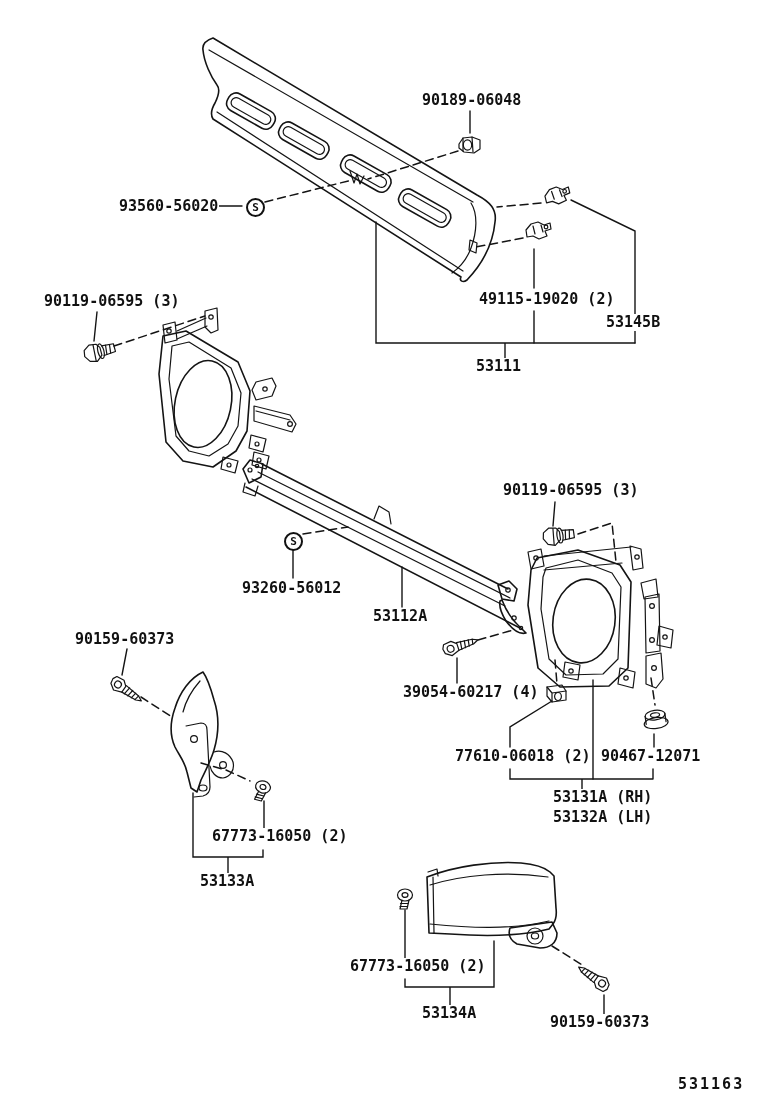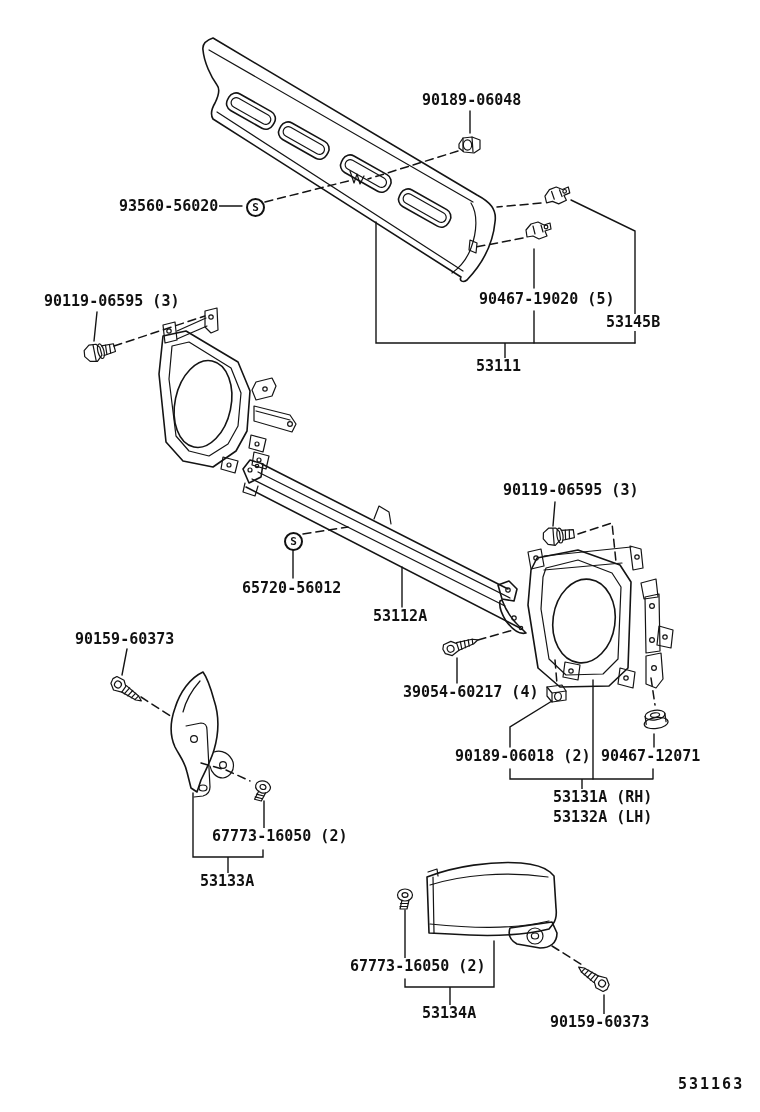--- a/index.html
+++ b/index.html
@@ -215,29 +215,29 @@
     <path class="dash" d="M 201,763 L 226,770 L 250,781"></path>
     <path class="dash" d="M 552,946 L 584,966"></path>
     <path class="dash" d="M 651,678 L 655,705"></path>
     <path class="dash" d="M 555,660 L 557,684"></path>
   </g>
 </svg>
 
   <div class="lbl" style="left:421px;top:92px">90189-06048</div>
   <div class="lbl" style="left:118px;top:198px">93560-56020</div>
   <div class="lbl" style="left:43px;top:293px">90119-06595 (3)</div>
-  <div class="lbl" style="left:478px;top:291px">90467-19020 (5)</div>
+  <div class="lbl" style="left:478px;top:291px">49115-19020 (2)</div>
   <div class="lbl" style="left:605px;top:314px">53145B</div>
   <div class="lbl" style="left:475px;top:358px">53111</div>
-  <div class="lbl" style="left:241px;top:580px">65720-56012</div>
+  <div class="lbl" style="left:241px;top:580px">93260-56012</div>
   <div class="lbl" style="left:372px;top:608px">53112A</div>
   <div class="lbl" style="left:502px;top:482px">90119-06595 (3)</div>
   <div class="lbl" style="left:74px;top:631px">90159-60373</div>
   <div class="lbl" style="left:402px;top:684px">39054-60217 (4)</div>
-  <div class="lbl" style="left:454px;top:748px">90189-06018 (2)</div>
+  <div class="lbl" style="left:454px;top:748px">77610-06018 (2)</div>
   <div class="lbl" style="left:600px;top:748px">90467-12071</div>
   <div class="lbl" style="left:552px;top:789px">53131A (RH)</div>
   <div class="lbl" style="left:552px;top:809px">53132A (LH)</div>
   <div class="lbl" style="left:211px;top:828px">67773-16050 (2)</div>
   <div class="lbl" style="left:199px;top:873px">53133A</div>
   <div class="lbl" style="left:349px;top:958px">67773-16050 (2)</div>
   <div class="lbl" style="left:421px;top:1005px">53134A</div>
   <div class="lbl" style="left:549px;top:1014px">90159-60373</div>
   <div class="lbl code" style="left:677px;top:1076px">531163</div>
 

